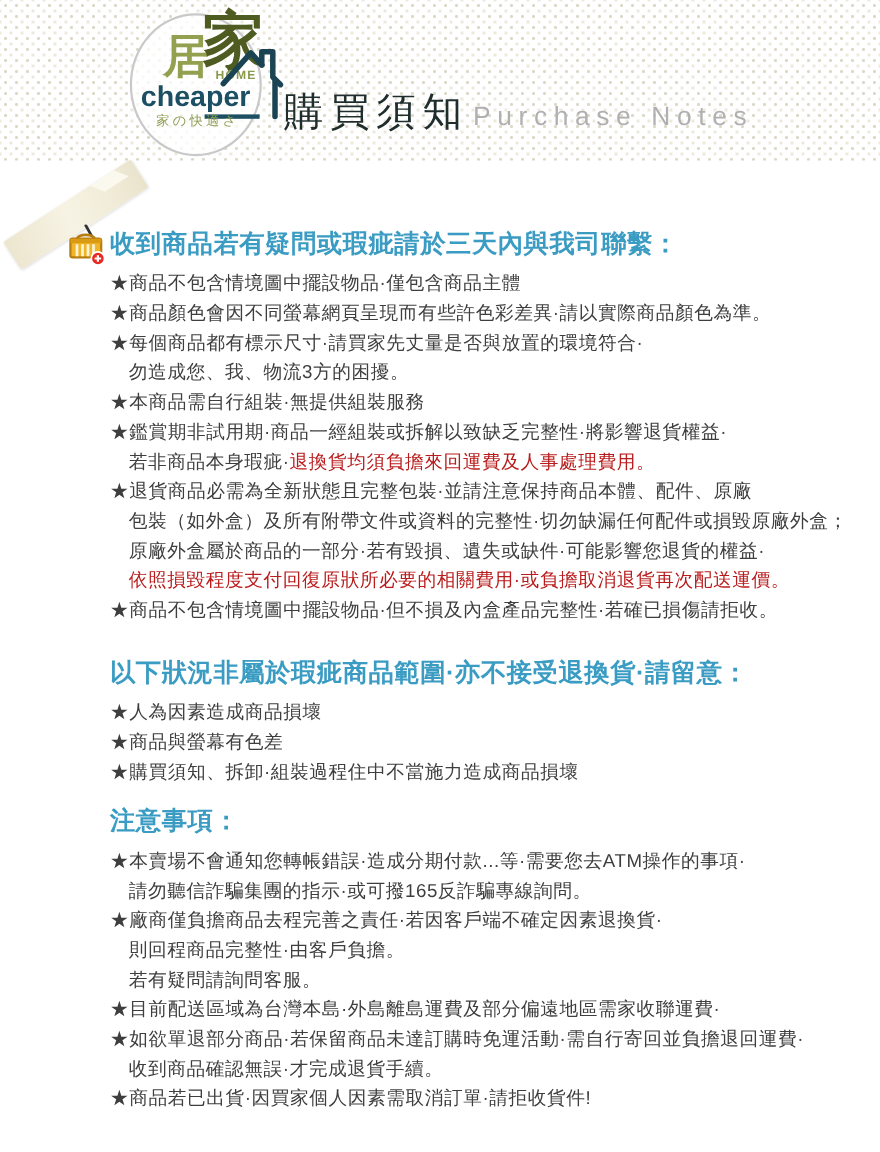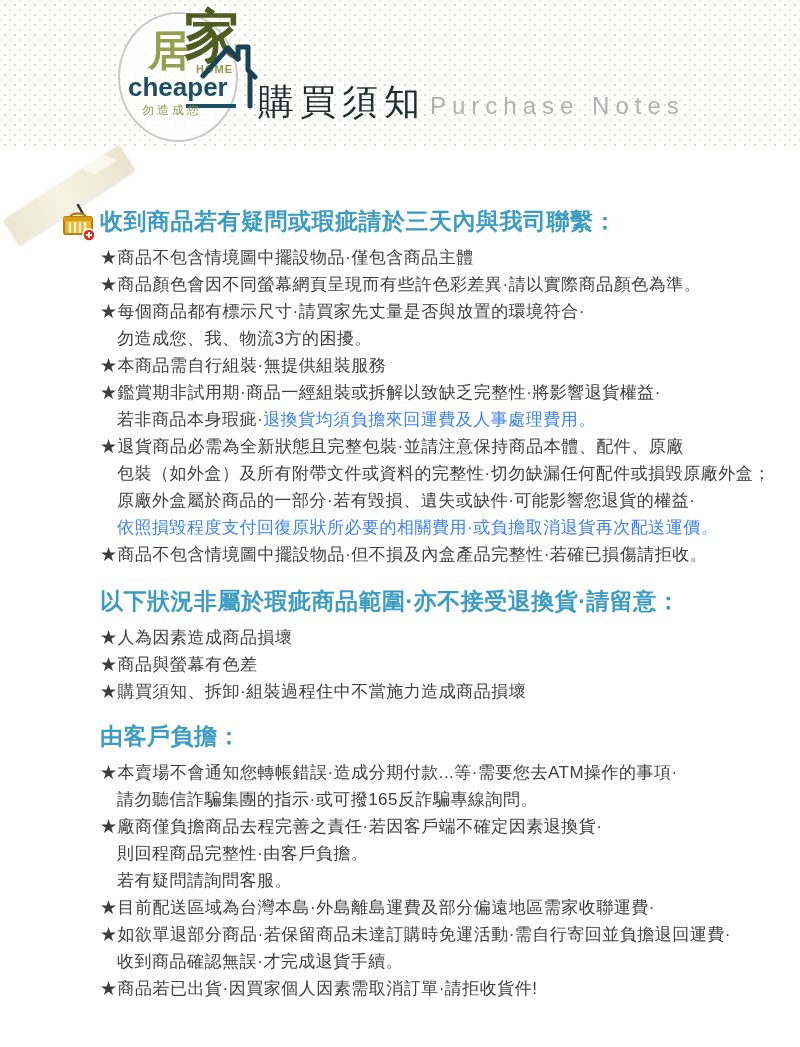--- a/index.html
+++ b/index.html
@@ -60,22 +60,22 @@
   .content{position:absolute;left:100px;top:206px;width:700px;}
   .sec-heading{
     color:#3b9cc3;font-size:23px;font-weight:bold;
     line-height:30px;height:30px;margin-bottom:8px;white-space:nowrap;letter-spacing:.5px;
   }
   .line{
     font-size:17px;line-height:27px;height:27px;color:#3e3e3e;
     white-space:nowrap;letter-spacing:.5px;font-weight:500;
   }
   .line.cont{padding-left:17px;}
-  .red{color:#3b82f6;}
-  .section + .section{margin-top:18px;}
+  .red{color:#b91c1c;}
+  .section + .section{margin-top:28px;}
   .section:nth-child(3){margin-top:16px;}
 </style>
 </head>
 <body>
 
 <div class="page">
 
   <div class="dots"></div>
 
   <div>
@@ -85,21 +85,21 @@
     <span class="logo-home">HOME</span>
     <svg class="house" width="58" height="70" viewBox="0 0 58 70">
       <g fill="none" stroke="#1a4453" stroke-width="5" stroke-linecap="round" stroke-linejoin="round">
         <polyline points="3,36 28,8 38,19"></polyline>
         <polyline points="38,19 38,7 48,7 48,30 55,37"></polyline>
         <line x1="50" y1="34" x2="50" y2="66"></line>
       </g>
     </svg>
     <span class="logo-brand">cheaper</span>
     <div class="brand-underline"></div>
-    <span class="logo-tagline">勿造成您</span>
+    <span class="logo-tagline">家の快適さ</span>
   </div>
 
   <div class="title-row">
     <span class="page-title">購買須知</span>
     <span class="page-subtitle">Purchase Notes</span>
   </div>
 
   <div class="tape"></div>
   <svg class="basket" width="36" height="38" viewBox="0 0 36 38">
     <line x1="17" y1="1" x2="22" y2="10" stroke="#333333" stroke-width="2.5" stroke-linecap="round"></line>
@@ -131,21 +131,21 @@
         <div class="line cont"><span class="red">依照損毀程度支付回復原狀所必要的相關費用·或負擔取消退貨再次配送運價。</span></div>
         <div class="line"><span>★商品不包含情境圖中擺設物品·但不損及內盒產品完整性·若確已損傷請拒收。</span></div>
       </div>
       <div class="section">
         <div class="sec-heading">以下狀況非屬於瑕疵商品範圍·亦不接受退換貨·請留意：</div>
         <div class="line"><span>★人為因素造成商品損壞</span></div>
         <div class="line"><span>★商品與螢幕有色差</span></div>
         <div class="line"><span>★購買須知、拆卸·組裝過程住中不當施力造成商品損壞</span></div>
       </div>
       <div class="section">
-        <div class="sec-heading">由客戶負擔：</div>
+        <div class="sec-heading">注意事項：</div>
         <div class="line"><span>★本賣場不會通知您轉帳錯誤·造成分期付款...等·需要您去ATM操作的事項·</span></div>
         <div class="line cont"><span>請勿聽信詐騙集團的指示·或可撥165反詐騙專線詢問。</span></div>
         <div class="line"><span>★廠商僅負擔商品去程完善之責任·若因客戶端不確定因素退換貨·</span></div>
         <div class="line cont"><span>則回程商品完整性·由客戶負擔。</span></div>
         <div class="line cont"><span>若有疑問請詢問客服。</span></div>
         <div class="line"><span>★目前配送區域為台灣本島·外島離島運費及部分偏遠地區需家收聯運費·</span></div>
         <div class="line"><span>★如欲單退部分商品·若保留商品未達訂購時免運活動·需自行寄回並負擔退回運費·</span></div>
         <div class="line cont"><span>收到商品確認無誤·才完成退貨手續。</span></div>
         <div class="line"><span>★商品若已出貨·因買家個人因素需取消訂單·請拒收貨件!</span></div>
       </div>

